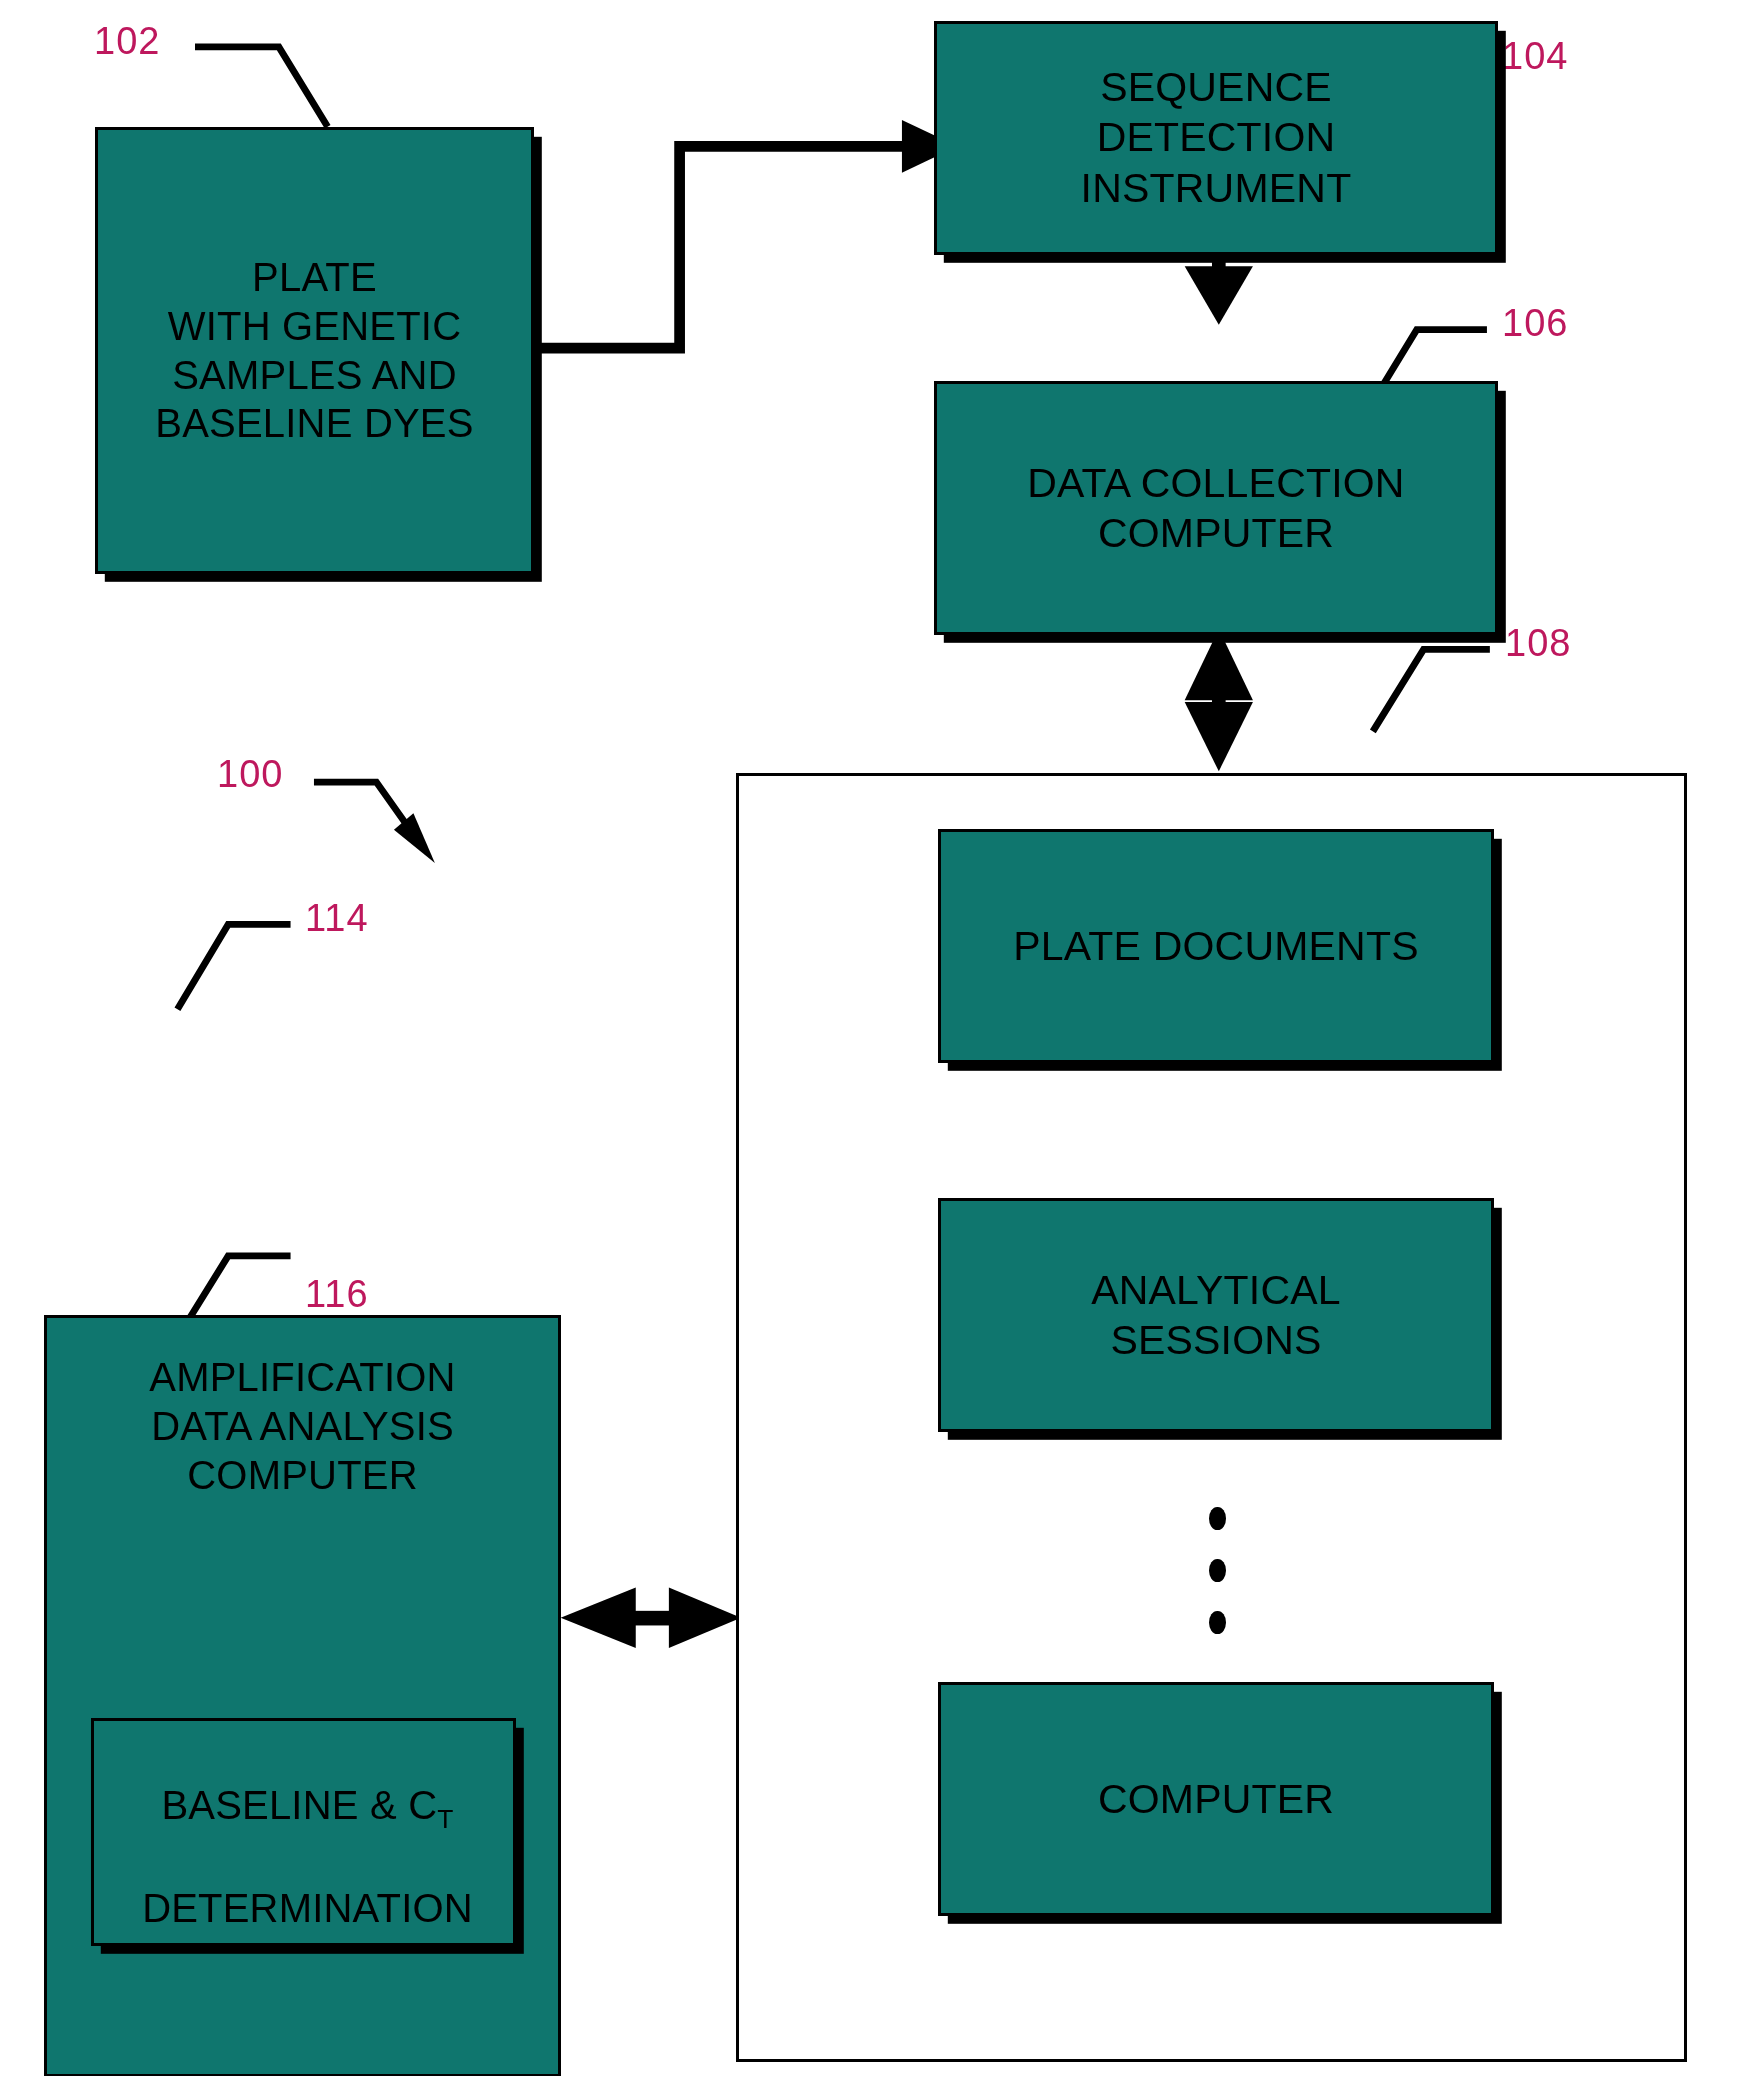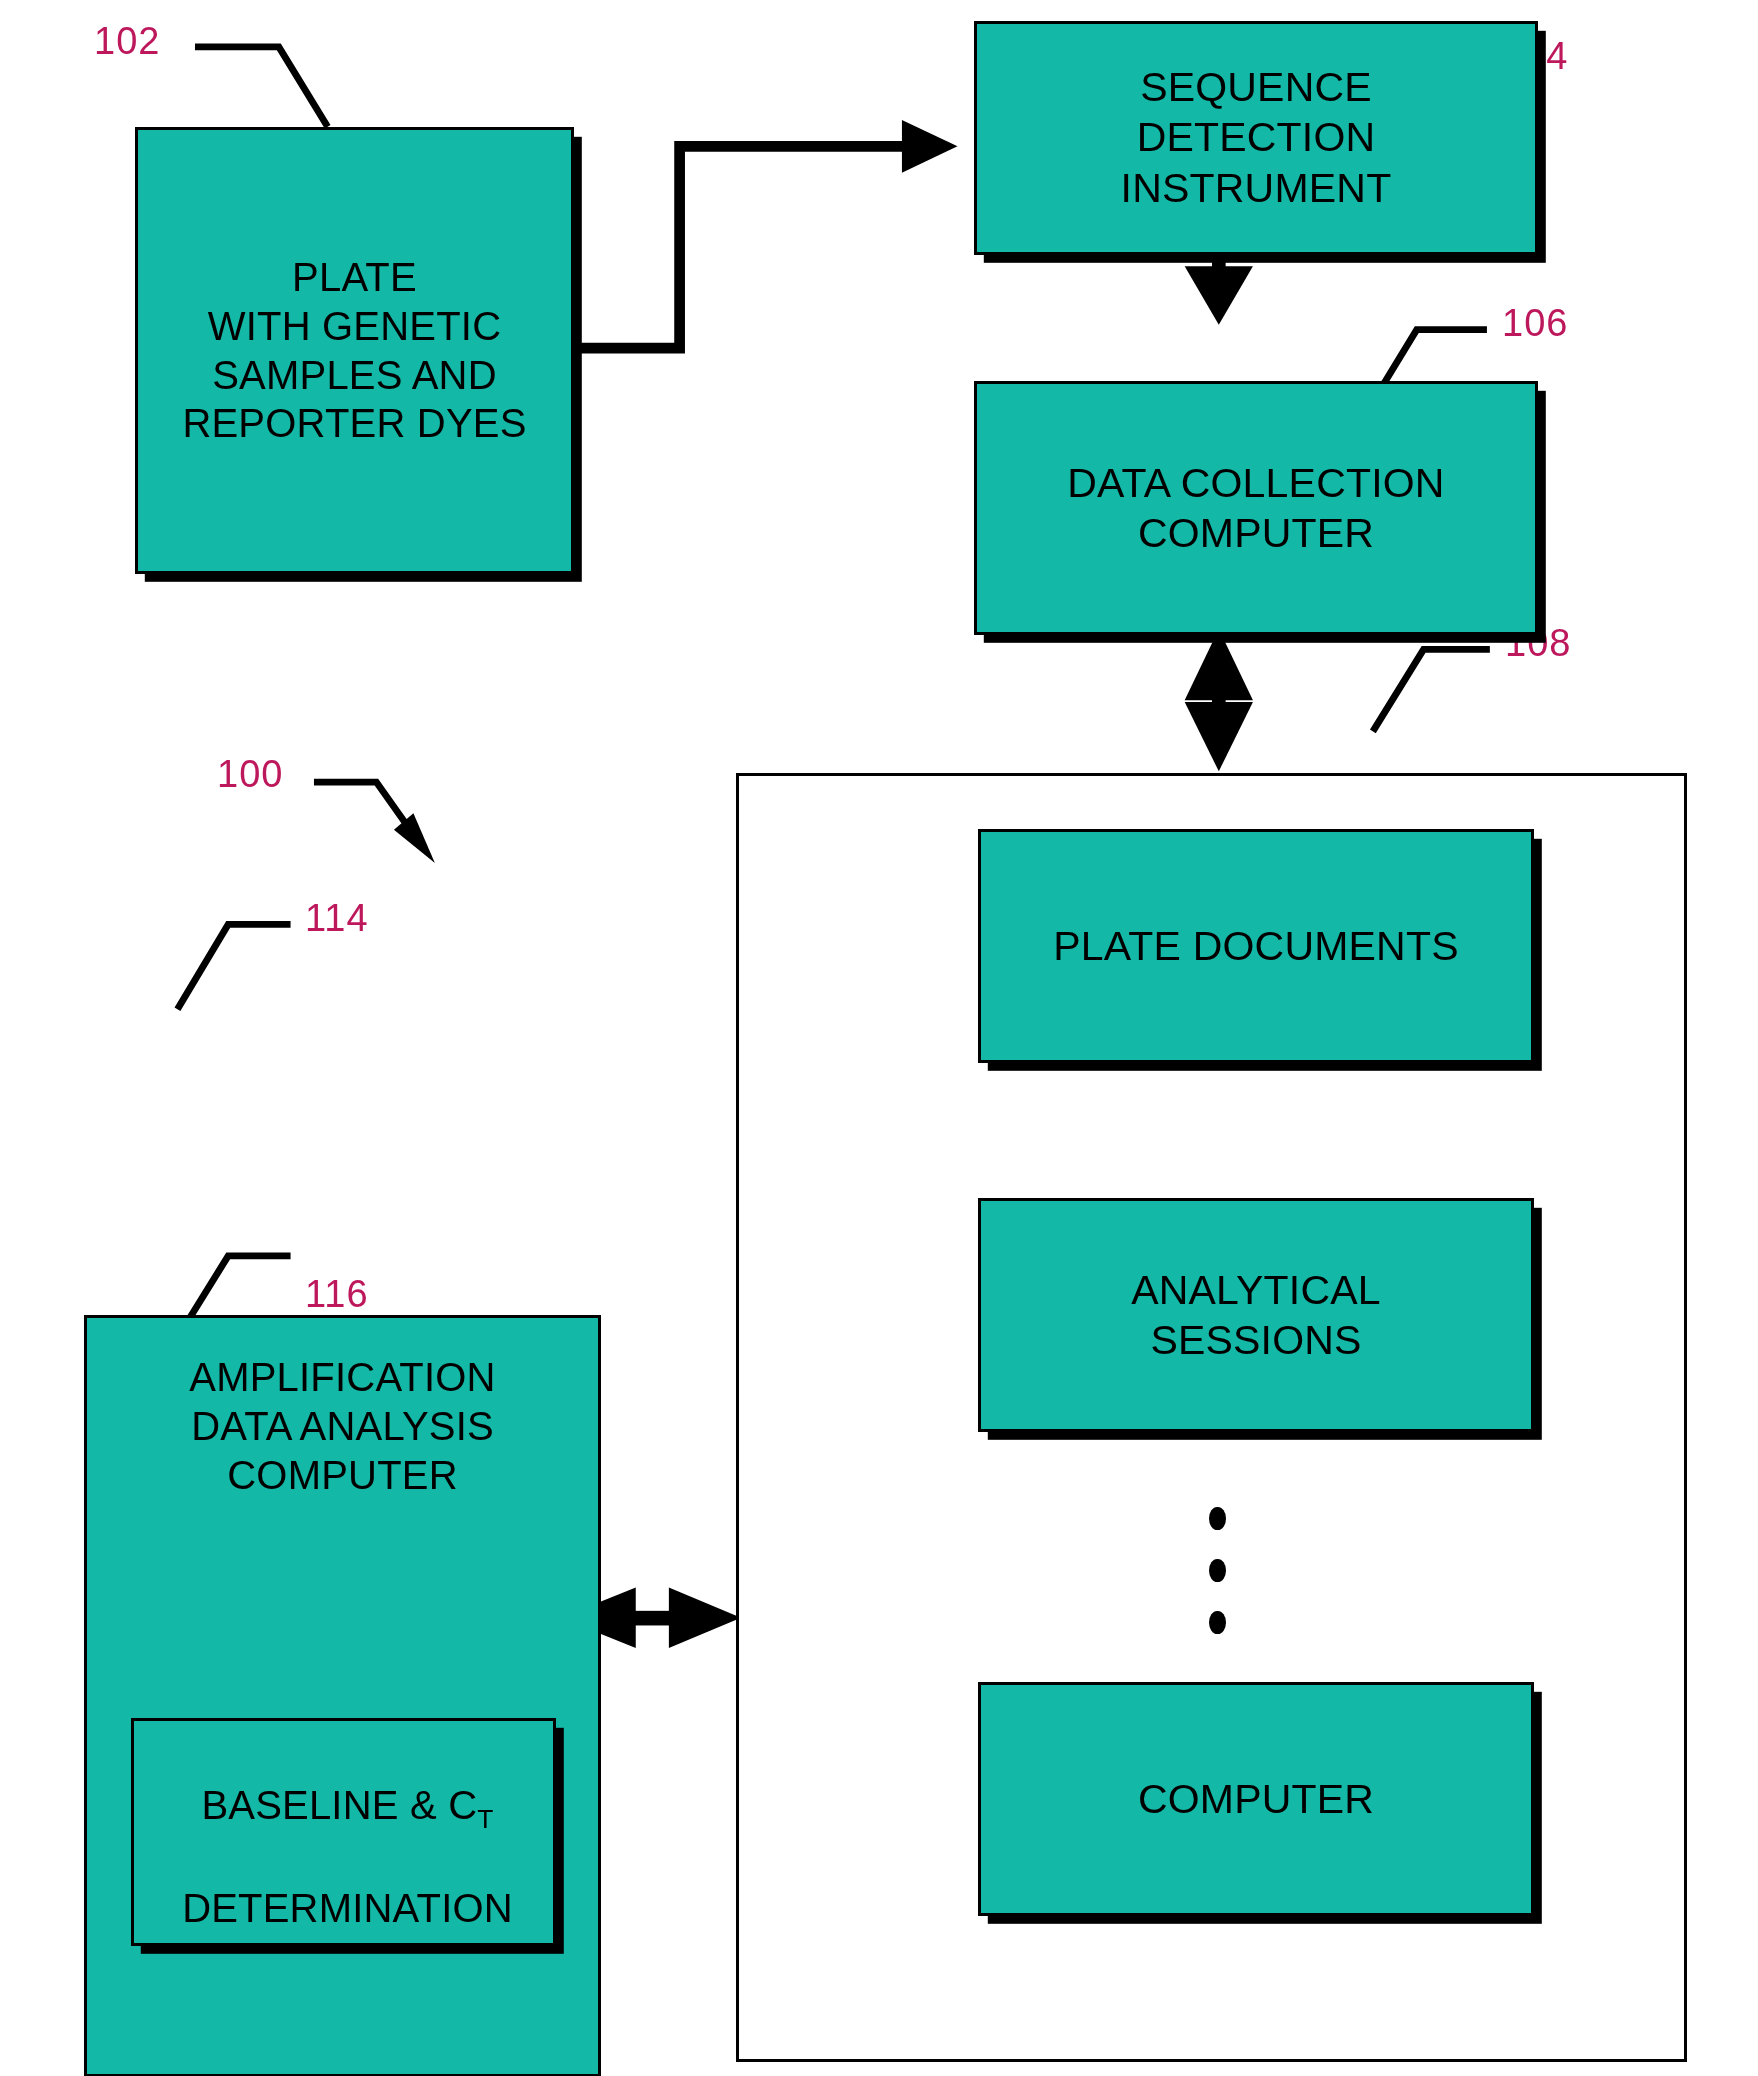--- a/index.html
+++ b/index.html
@@ -15,27 +15,26 @@
     width: 1758px;
     height: 2076px;
     background: #ffffff;
     overflow: hidden;
   }
 
   
   .pbox {
     position: absolute;
     box-sizing: border-box;
-    background: #14b8a6;
+    background: #0f766e;
     border: 3.9px solid #000000;
     box-shadow: 8.8px 8.8px 0 -1px #000000;
     display: flex;
     align-items: center;
     justify-content: center;
-    margin-left: 40px;
   }
   .pbox.noshadow {
     box-shadow: none;
   }
   .pbox .label {
     text-align: center;
     color: #000000;
     line-height: 1.22;
     letter-spacing: 0.2px;
     white-space: pre-line;
@@ -153,21 +152,21 @@
   <div class="refnum" style="left:1505px; top:893px;">110</div>
   <div class="refnum" style="left:1505px; top:1250px;">112</div>
   <div class="refnum" style="left:305px; top:897px;">114</div>
   <div class="refnum" style="left:305px; top:1229px;margin-top:44px;">116</div>
   <div class="refnum" style="left:217px; top:753px;">100</div>
 
   <div class="pbox" style="left:95px; top:127px; width:439px; height:447px;">
     <div class="label" style="font-size:40px;">PLATE
 WITH GENETIC
 SAMPLES AND
-REPORTER DYES</div>
+BASELINE DYES</div>
   </div>
 
   <div class="pbox" style="left:934px; top:20.5px; width:564px; height:234px;">
     <div class="label" style="font-size:41px;">SEQUENCE
 DETECTION
 INSTRUMENT</div>
   </div>
 
   <div class="pbox" style="left:934px; top:381px; width:564px; height:254px;">
     <div class="label" style="font-size:41px;">DATA COLLECTION

